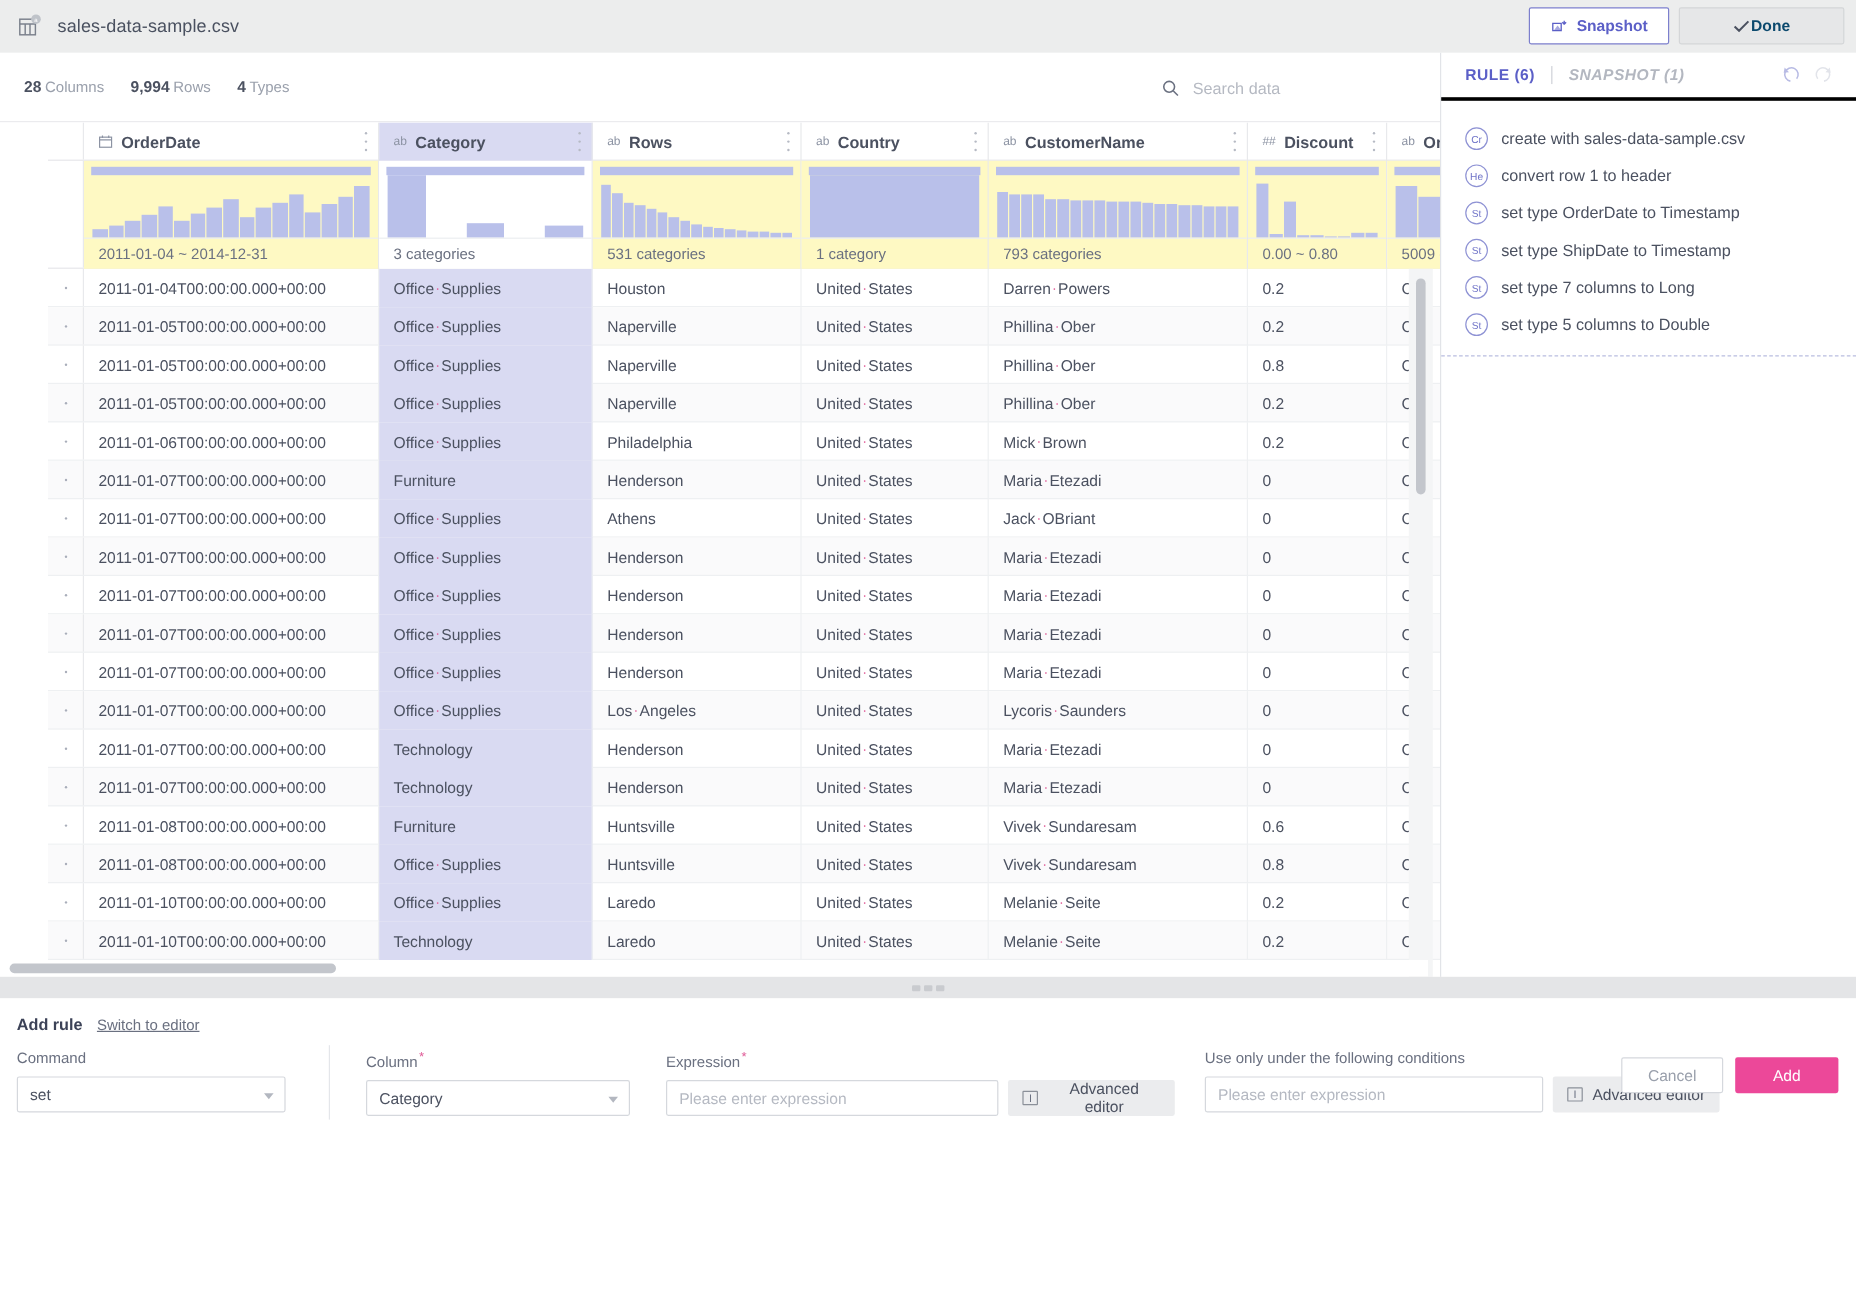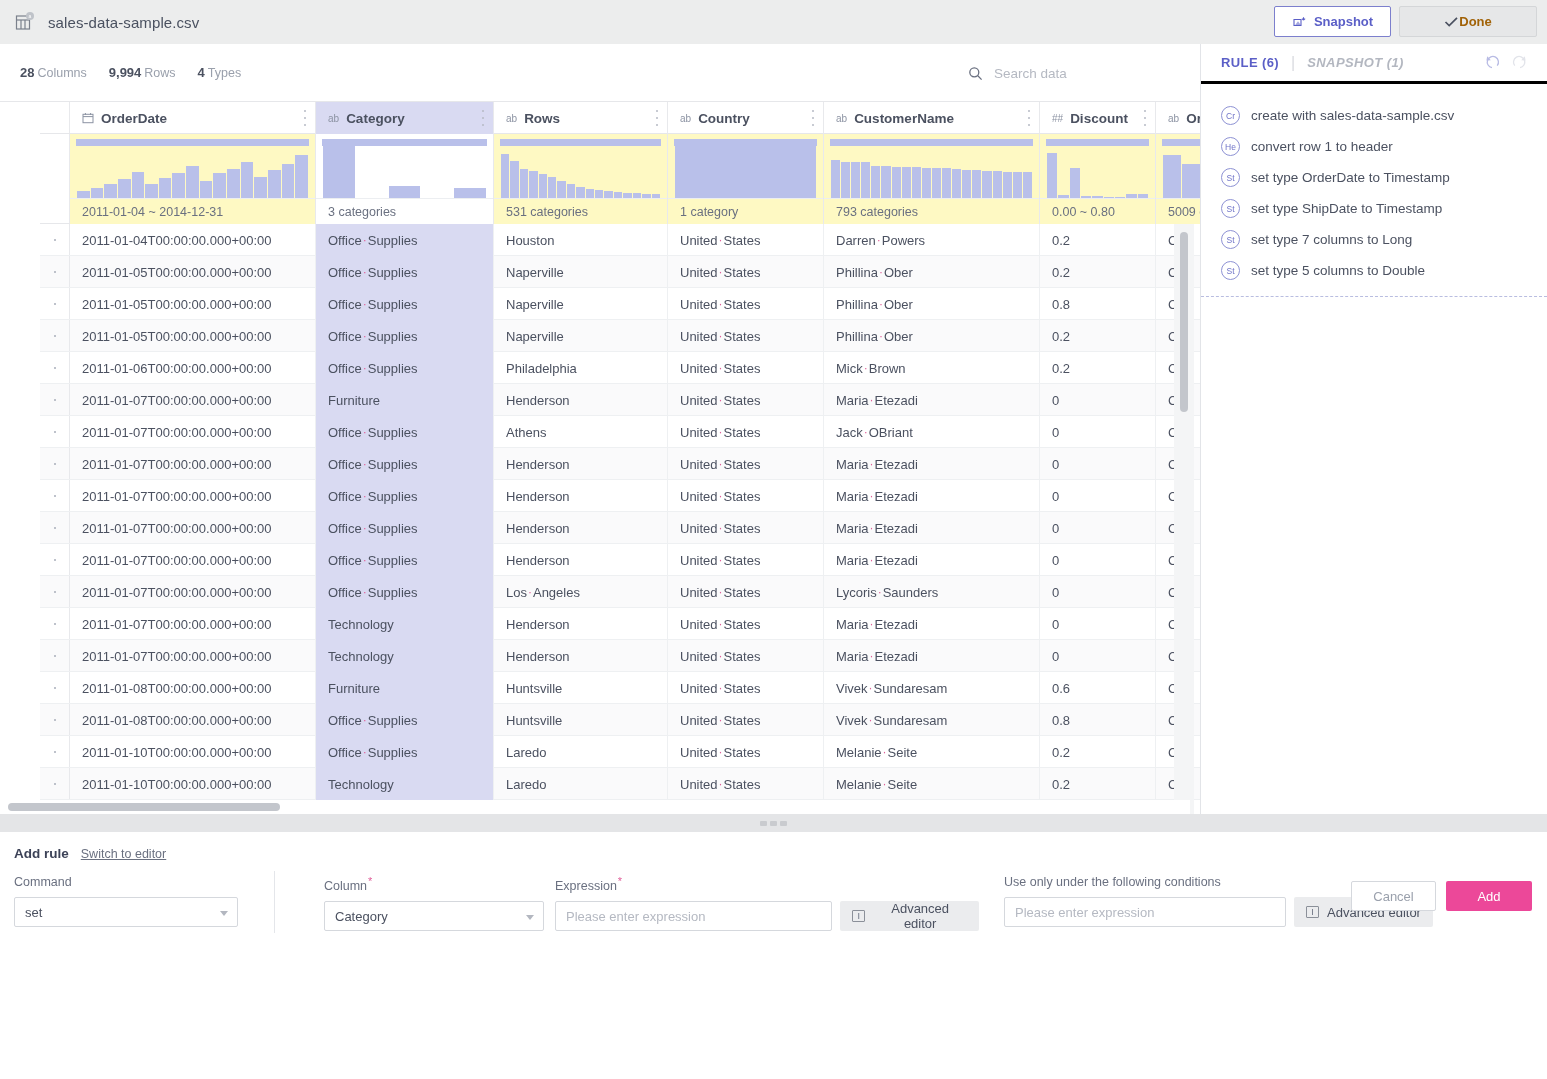--- a/index.html
+++ b/index.html
@@ -29,21 +29,21 @@
   .btn-snapshot {
     height: 31px; min-width: 117px; padding: 0 14px;
     border: 1px solid #7c7fcd; border-radius: 2px; background: #fff;
     color: #5b5fc7; font-size: 13px; font-weight: bold;
     display: flex; align-items: center; justify-content: center; gap: 7px;
     cursor: pointer;
   }
   .btn-done {
     height: 31px; min-width: 138px; padding: 0 14px;
     border: 1px solid #d4d6d8; border-radius: 2px; background: #e6e7e8;
-    color: #a16207; font-size: 13px; font-weight: bold;
+    color: #0c4a6e; font-size: 13px; font-weight: bold;
     display: flex; align-items: center; justify-content: center; gap: 0;
     cursor: pointer;
   }
 
   
   .metabar {
     position: absolute; left: 0; top: 44px; width: 1200px; height: 58px;
     background: #fff; border-bottom: 1px solid #e6e7ea;
     display: flex; align-items: center;
   }
@@ -784,21 +784,21 @@
       <div class="vsep"></div>
 
       <div class="fgroup" style="left:14px; width:224px;">
         <span class="flabel">Command</span>
         <div class="select">
           <span>set</span>
           <span class="caret"></span>
         </div>
       </div>
 
-      <div class="fgroup" style="left:305px; width:220px;margin-left:19px;">
+      <div class="fgroup" style="left:305px; width:220px;">
         <span class="flabel">
           <span>Column</span><span class="req">*</span>
         </span>
         <div class="select">
           <span>Category</span>
           <span class="caret"></span>
         </div>
       </div>
 
       <div class="fgroup" style="left:555px; width:424px;">

